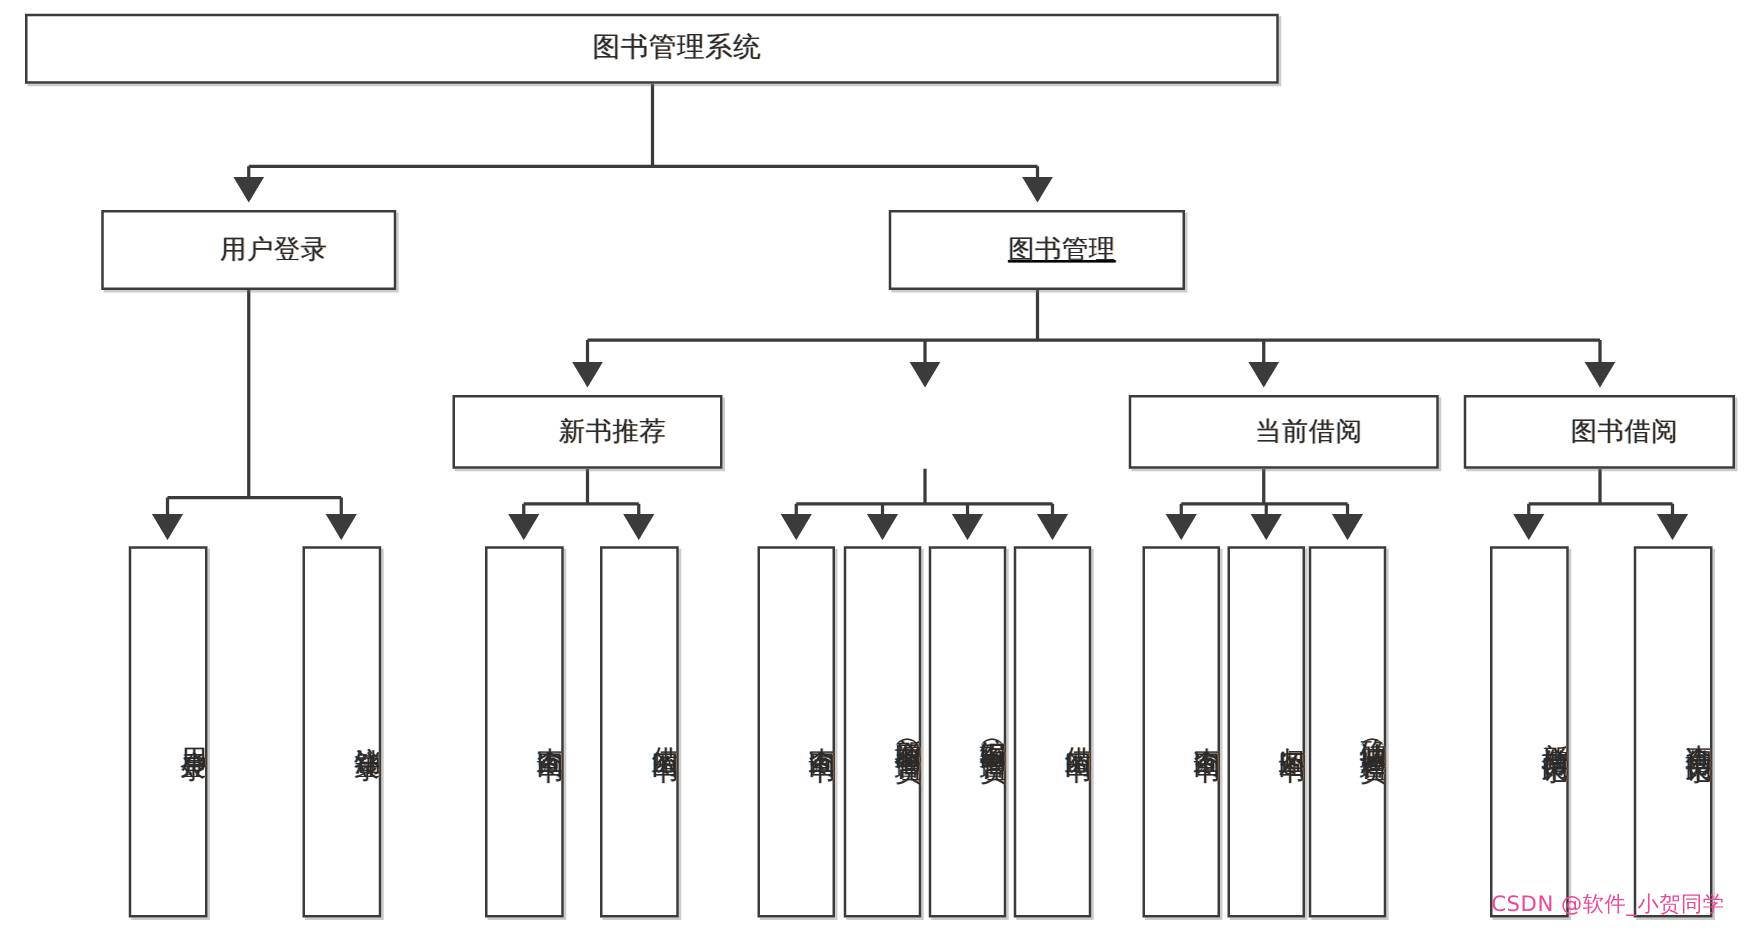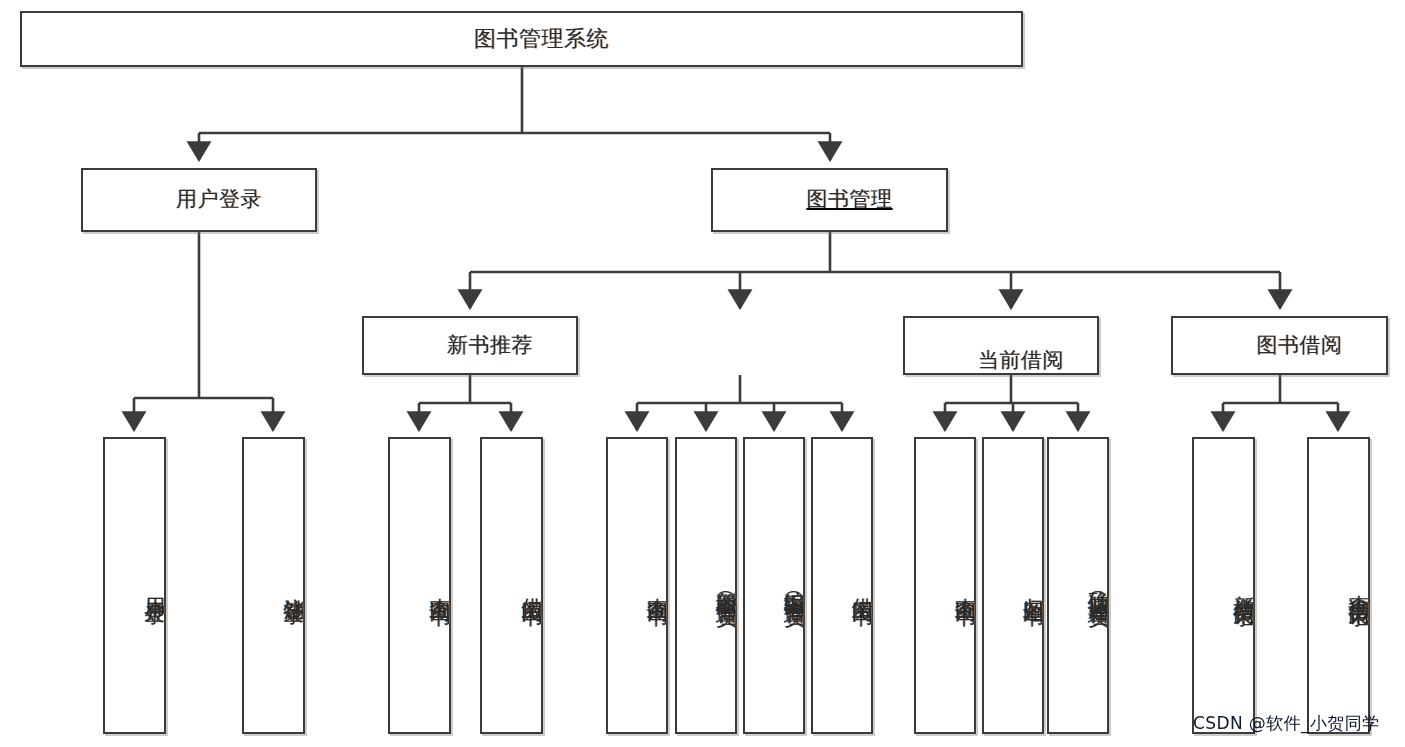--- a/index.html
+++ b/index.html
@@ -53,21 +53,21 @@
     line-height: 1;
     white-space: normal;
     max-height: 280px;
   }
   .node.root .label { font-size: 22px; }
   .watermark {
     position: absolute;
     left: 1193px;
     top: 712px;
     font-size: 17px;
-    color: #0f172a;
+    color: #ec4899;
     white-space: nowrap;
     z-index: 6;
     letter-spacing: 0.4px;
   }
 </style>
 </head>
 <body>
 
 <div id="canvas">
 
@@ -128,21 +128,21 @@
   <div class="node" style="left:81px; top:168px; width:236px; height:64px;">
     <span class="label">用户登录</span>
   </div>
   <div class="node" style="left:711px; top:168px; width:237px; height:64px;text-decoration:underline;">
     <span class="label">图书管理</span>
   </div>
 
   <div class="node" style="left:362px; top:316px; width:216px; height:59px;">
     <span class="label">新书推荐</span>
   </div>
-  <div class="node" style="left:903px; top:316px; width:196px; height:59px;align-items:flex-end;">
+  <div class="node" style="left:903px; top:316px; width:248px; height:59px;">
     <span class="label">当前借阅</span>
   </div>
   <div class="node" style="left:1171px; top:316px; width:217px; height:59px;">
     <span class="label">图书借阅</span>
   </div>
 
   <div class="node leaf" style="left:103px; top:437px; width:63px; height:297px;">
     <span class="label">用户登录</span>
   </div>
   <div class="node leaf" style="left:242px; top:437px; width:63px; height:297px;">

